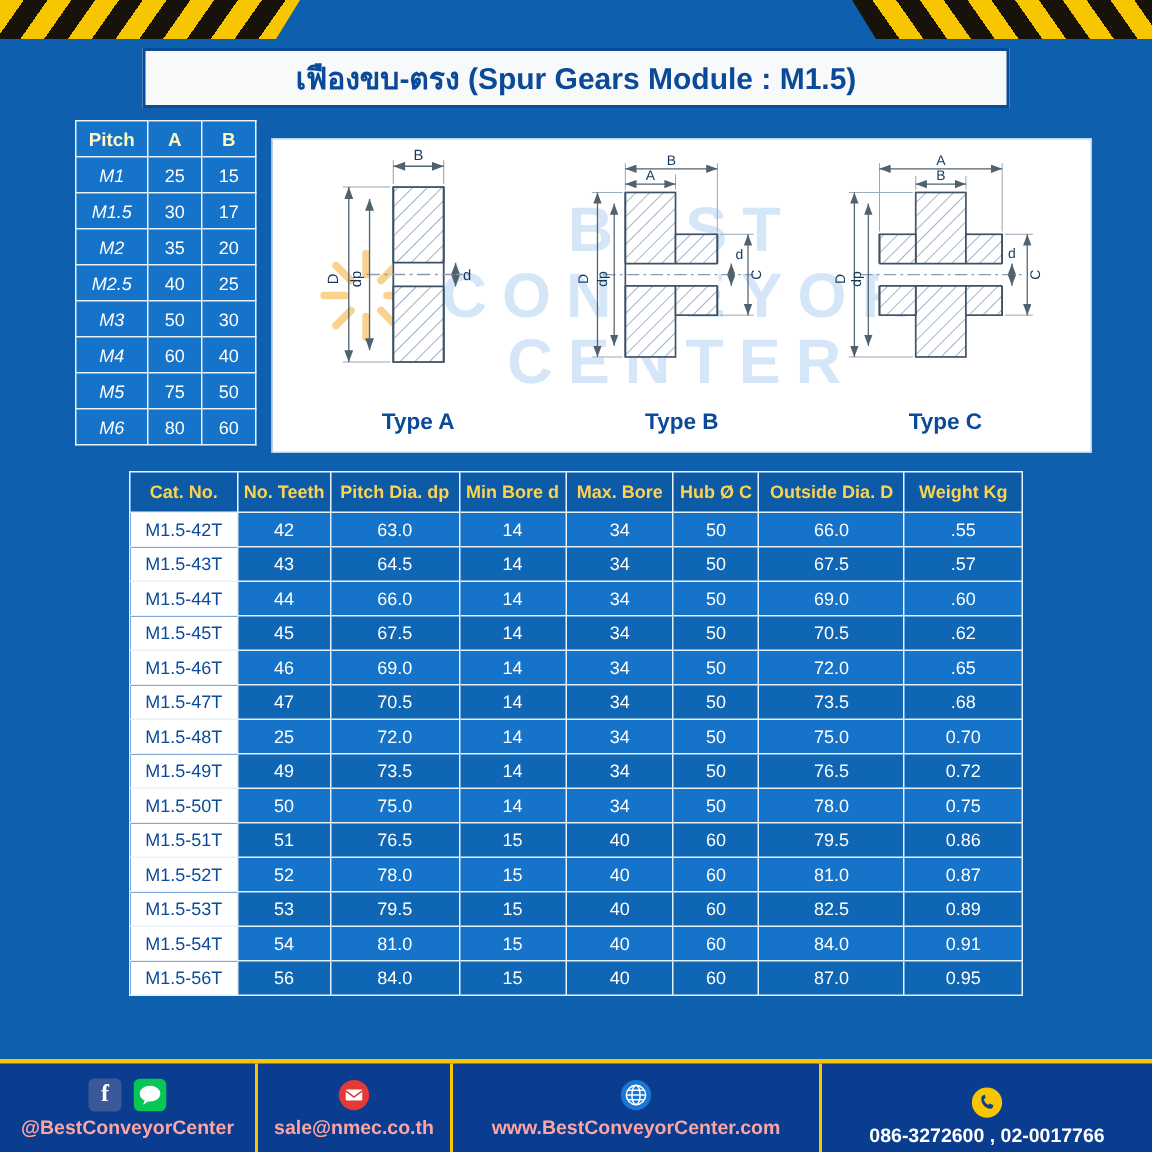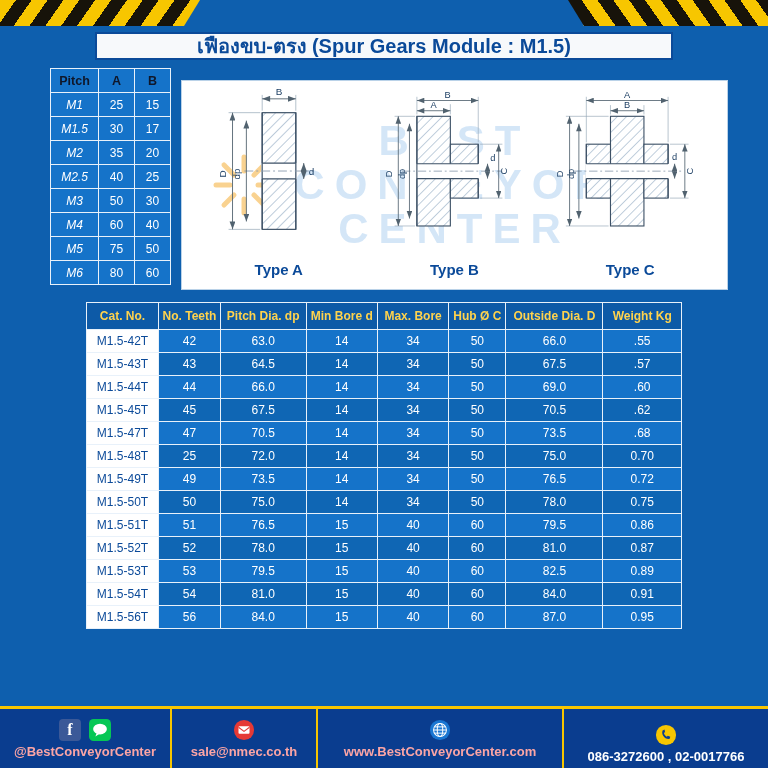--- a/index.html
+++ b/index.html
@@ -12,34 +12,34 @@
   
   .top-strip { position:relative; height:26px; flex:none; }
   .hazard { position:absolute; top:0; height:26px; width:200px; }
   .hazard-left { left:0;
     background:repeating-linear-gradient(125deg,#F7C600 0 13px,#17130a 13px 26px);
     clip-path:polygon(0 0,100% 0,calc(100% - 16px) 100%,0 100%); }
   .hazard-right { right:0;
     background:repeating-linear-gradient(55deg,#F7C600 0 13px,#17130a 13px 26px);
     clip-path:polygon(0 0,100% 0,100% 100%,16px 100%); }
 
-  .title-bar { flex:none; margin:6px auto 0; width:578px; height:28px;
+  .title-bar { flex:none; margin:6px auto 0; width:578px; height:40px;
     background:#F7F9FB; border:2px solid #0B4A99;
     display:flex; align-items:center; justify-content:center; }
   .title-text { font-size:20px; font-weight:bold; color:#0B4A99; white-space:nowrap; }
 
   .content-row { flex:none; display:flex; align-items:flex-start; margin:8px 40px 0 50px; gap:10px; }
 
   table { border-collapse:collapse; }
 
   
   .pitch-table { flex:none; font-size:12px; color:#fff; border:1px solid #E8F1FA; }
   .pitch-table th, .pitch-table td { border:1px solid #E8F1FA; background:#1573C9;
     padding:4px 6px; text-align:center; min-width:36px; height:24px; }
-  .pitch-table th { color:#0f172a; font-size:12.5px; }
+  .pitch-table th { color:#fef9c3; font-size:12.5px; }
   .pitch-table td:first-child { font-style:italic; min-width:48px; }
 
   
   .drawing-panel { position:relative; flex:1; height:210px; background:#fff;
     border:1px solid #BAD2E8; margin-top:12px; display:flex;
     justify-content:space-evenly; align-items:flex-start; padding-top:4px; overflow:hidden; }
   .watermark { position:absolute; inset:0; display:flex; flex-direction:column;
     align-items:center; justify-content:center; z-index:0; line-height:1.04; }
   .watermark div { font-size:42px; font-weight:bold; letter-spacing:10px;
     color:rgba(125,180,230,0.33); white-space:nowrap; }
@@ -60,21 +60,21 @@
   .spec-table td:first-child,
   .spec-table tbody tr:nth-child(even) td:first-child
     { background:#fff; color:#0B4A99; }
 
   
   .footer { margin-top:auto; flex:none; height:62px; background:#0A3D8F;
     border-top:3px solid #F7C600; display:flex; align-items:stretch; }
   .f-item { display:flex; flex-direction:column; align-items:center; justify-content:center;
     gap:3px; border-right:2px solid #F7C600; padding:4px 6px; }
   .f-item:last-child { border-right:none;justify-content:flex-end; }
-  .f-social { width:172px; } .f-email { width:146px; } .f-web { width:246px; } .f-phone { flex:1; }
+  .f-social { width:172px; } .f-email { width:130px; } .f-web { width:246px; } .f-phone { flex:1; }
   .f-icons { display:flex; gap:8px; align-items:center; }
   .icon { width:22px; height:22px; display:flex; align-items:center; justify-content:center; }
   .fb { background:#3B5998; color:#fff; font-weight:bold; font-size:16px;
     border-radius:4px; font-family:"Liberation Serif",serif; }
   .f-label { font-size:13px; font-weight:bold; color:#fca5a5; white-space:nowrap; }
   .f-label.white { color:#fff; }
 </style>
 </head>
 <body>
 
@@ -347,20 +347,30 @@
           <td>M1.5-45T</td>
           <td>45</td>
           <td>67.5</td>
           <td>14</td>
           <td>34</td>
           <td>50</td>
           <td>70.5</td>
           <td>.62</td>
         </tr>
         <tr>
+          <td>M1.5-46T</td>
+          <td>46</td>
+          <td>69.0</td>
+          <td>14</td>
+          <td>34</td>
+          <td>50</td>
+          <td>72.0</td>
+          <td>.65</td>
+        </tr>
+        <tr>
           <td>M1.5-47T</td>
           <td>47</td>
           <td>70.5</td>
           <td>14</td>
           <td>34</td>
           <td>50</td>
           <td>73.5</td>
           <td>.68</td>
         </tr>
         <tr>

